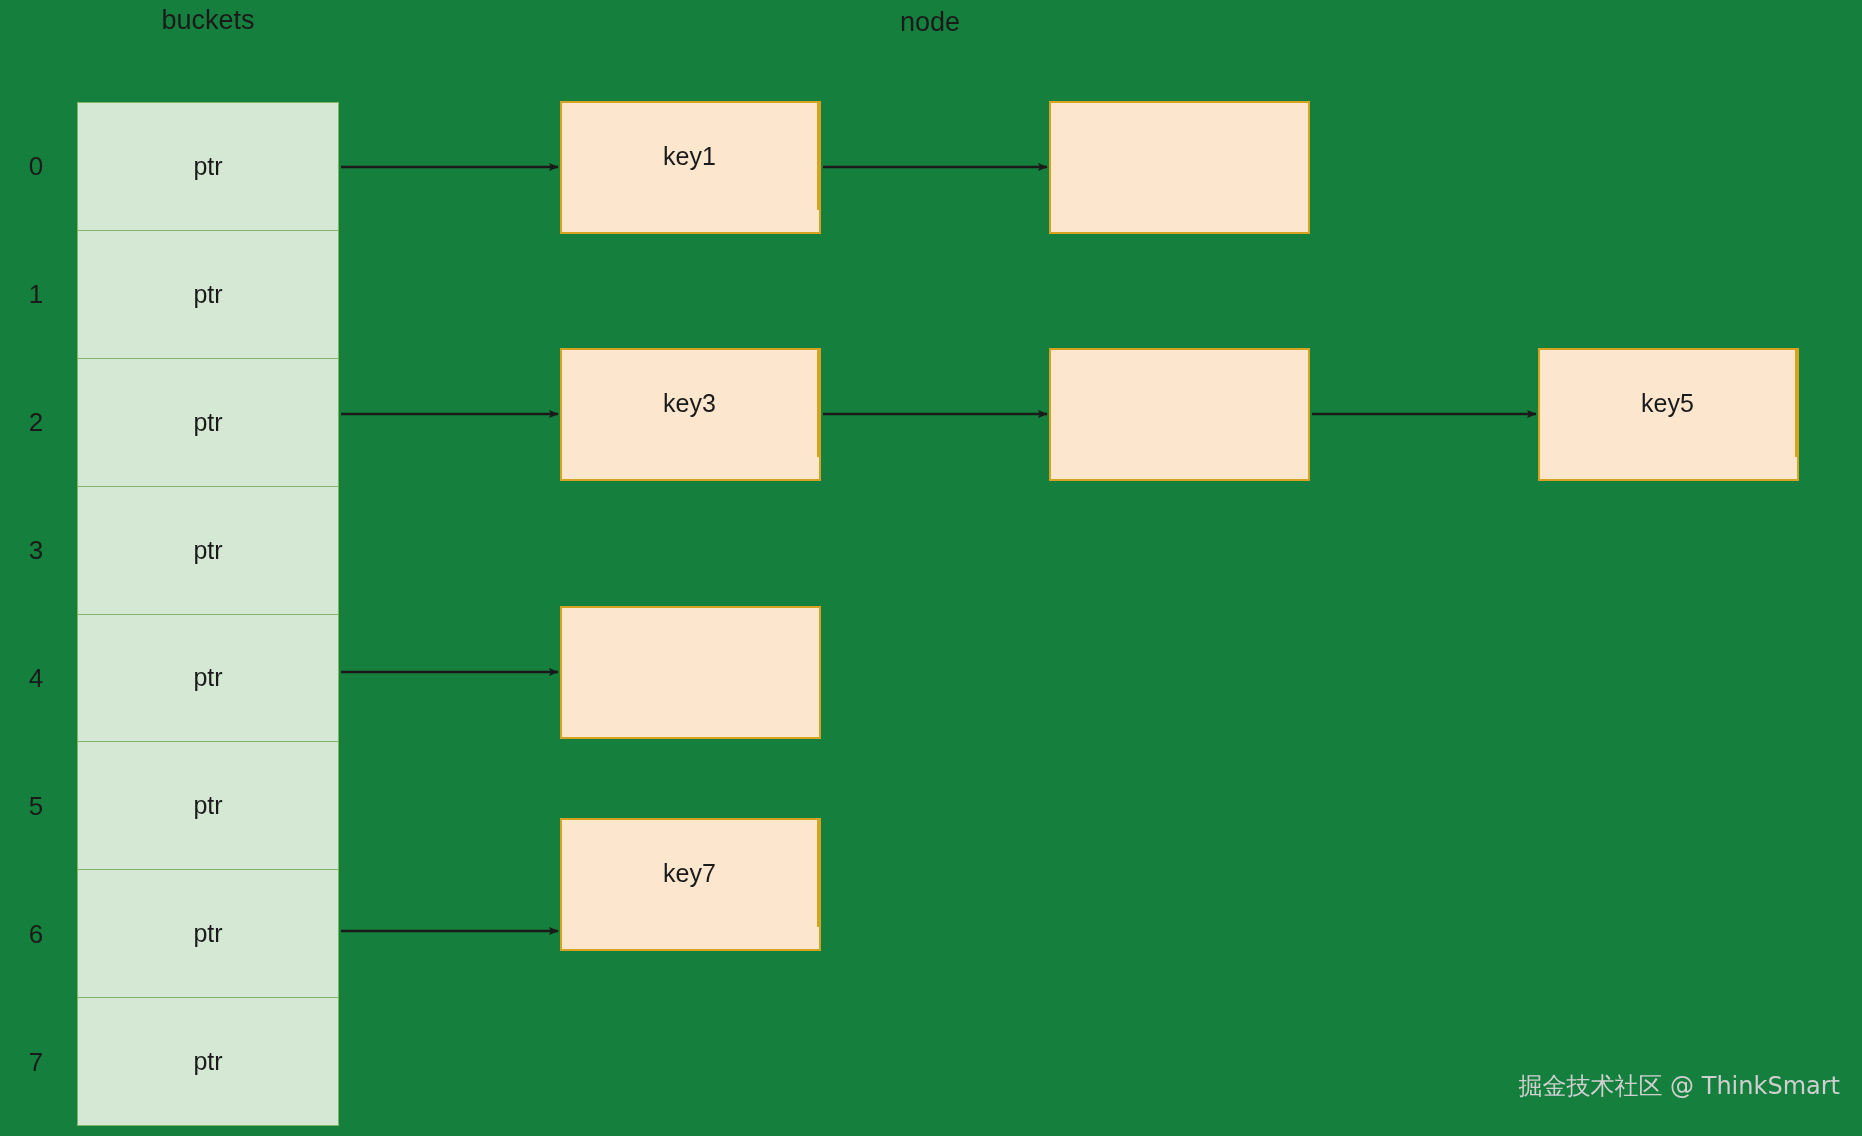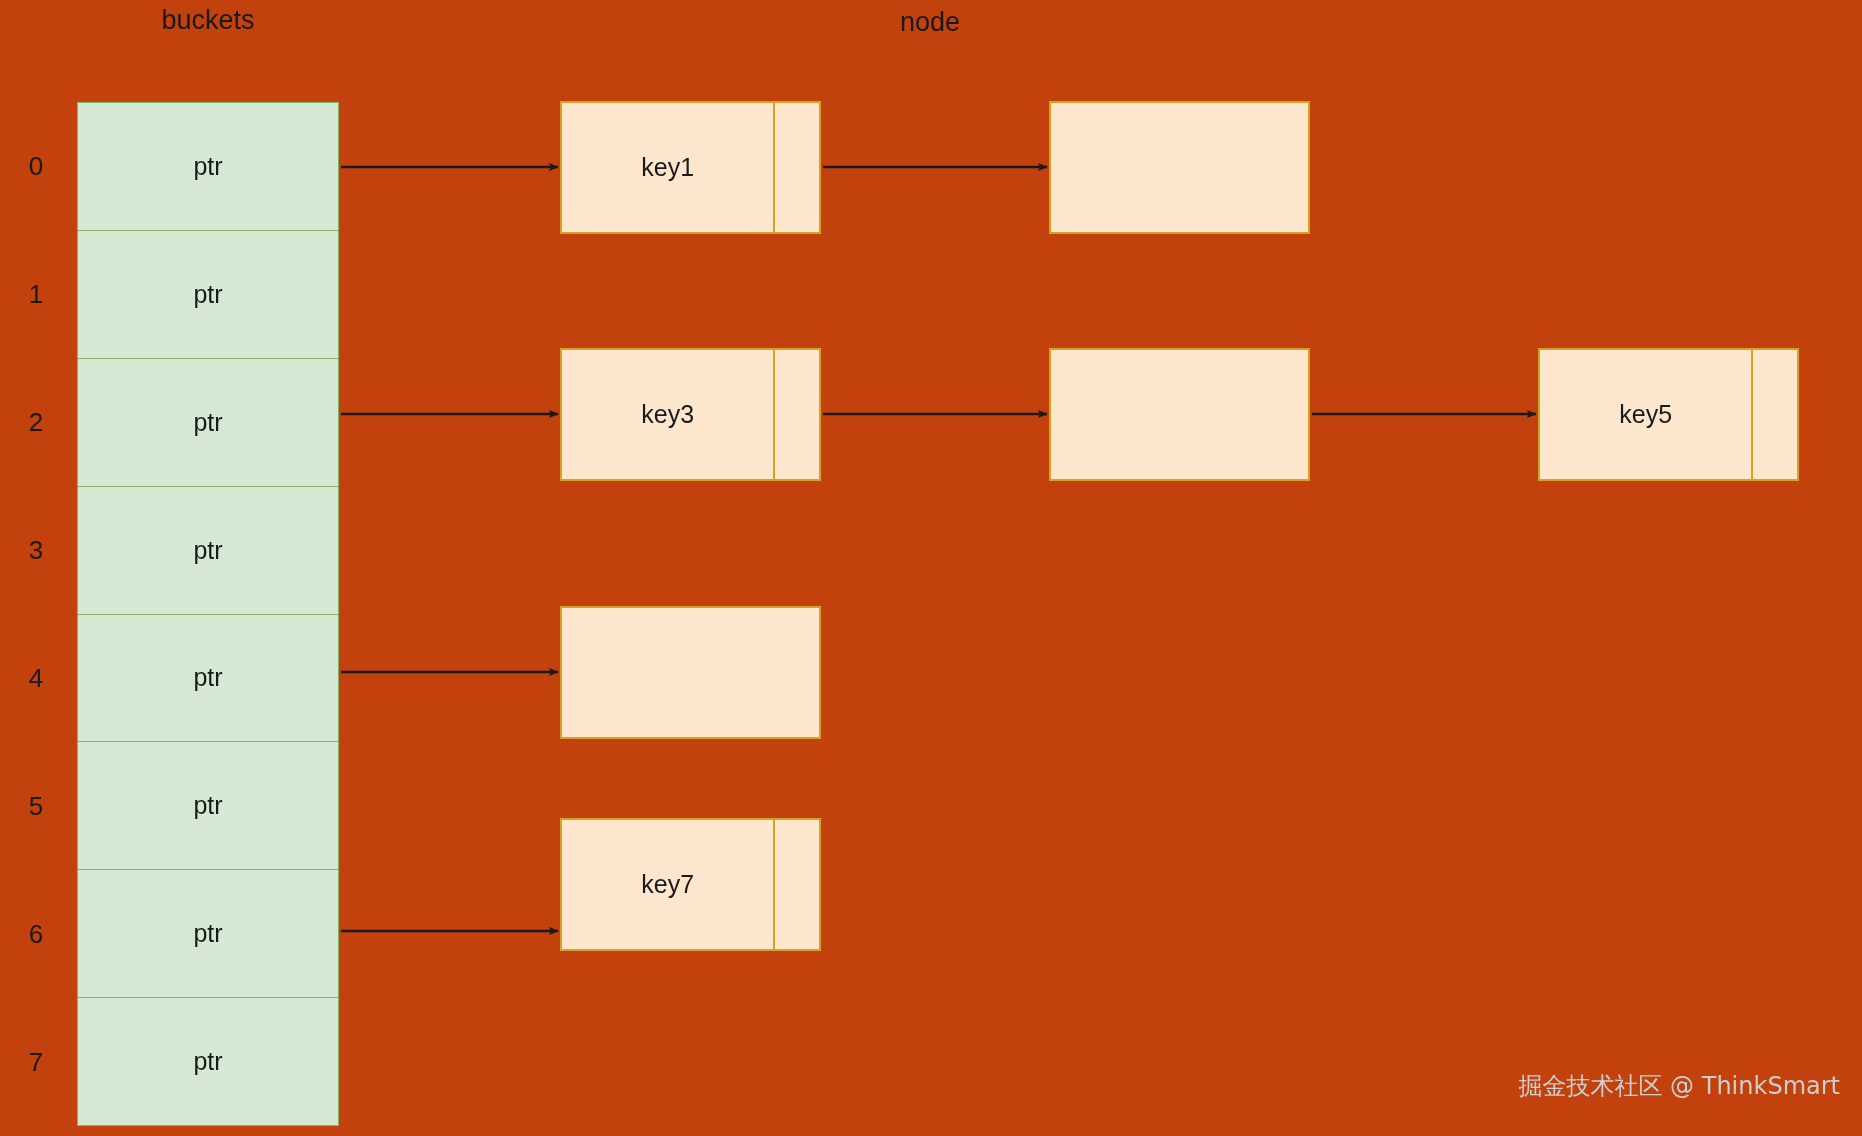--- a/index.html
+++ b/index.html
@@ -9,21 +9,21 @@
     background: #ffffff;
   }
   body {
     font-family: "Liberation Sans", "DejaVu Sans", sans-serif;
     -webkit-font-smoothing: antialiased;
   }
   #canvas {
     position: relative;
     width: 1862px;
     height: 1136px;
-    background: #c2410c;
+    background: #15803d;
     overflow: hidden;
   }
 
   
   .col-heading {
     position: absolute;
     font-size: 27px;
     color: #1a1a1a;
     line-height: 1;
     white-space: nowrap;
@@ -73,21 +73,21 @@
 
   
   .node-box {
     position: absolute;
     width: 261px;
     height: 133px;
     box-sizing: border-box;
     border: 2px solid #d6a321;
     background: #fce6cd;
     display: flex;
-    flex-direction: row;
+    flex-direction: column;
   }
   .node-key {
     flex: 0 0 83%;
     box-sizing: border-box;
     border-right: 2px solid #d6a321;
     display: flex;
     align-items: center;
     justify-content: center;
     font-size: 25px;
     color: #1a1a1a;

